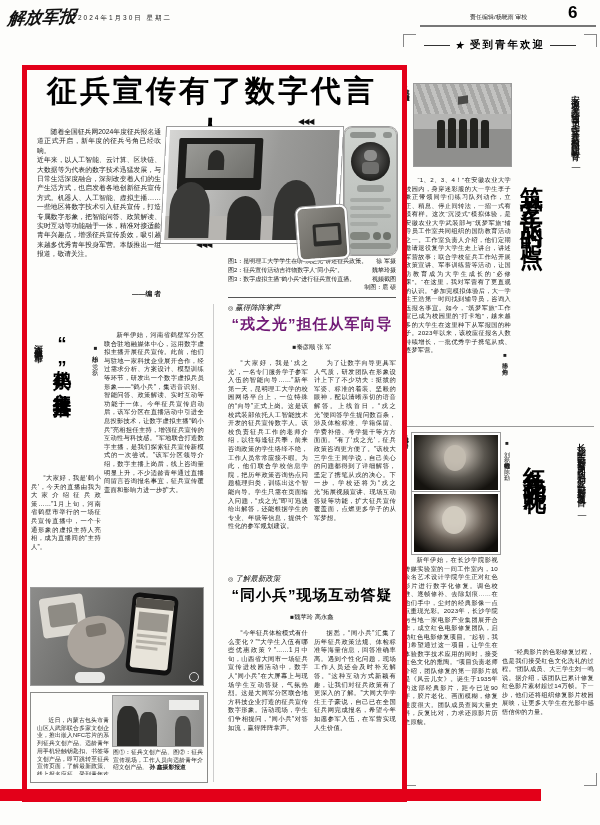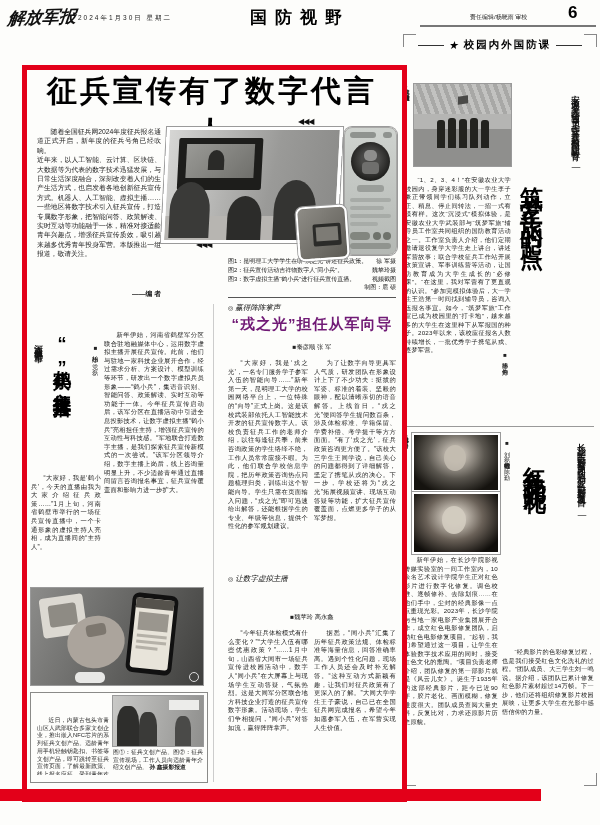--- a/index.html
+++ b/index.html
@@ -19,21 +19,20 @@
   .fig{background:#23231f;border-radius:3px 3px 0 0;}
 </style>
 </head>
 <body>
 
 <div id="paper">
 
   <div class="abs" style="left:8px;top:6px;font-family:'Liberation Serif',serif;font-style:italic;font-weight:bold;
               font-size:17px;transform:skewX(-8deg) rotate(-2deg);color:#111;">解放军报</div>
   <div class="abs" style="left:78px;top:14px;font-size:6.5px;letter-spacing:2px;color:#222;">2024年1月30日 星期二</div>
-  <div class="abs" style="left:0;top:6px;width:600px;text-align:center;font-size:17px;font-weight:900;letter-spacing:8px;color:#000;">国防视野</div>
   <div class="abs" style="left:470px;top:13px;font-size:6px;color:#222;">责任编辑/杨晓雨 审校</div>
   <div class="abs" style="left:568px;top:3px;font-size:17px;font-weight:bold;color:#000;">6</div>
   <div class="abs hr" style="left:420px;top:25px;width:176px;height:2px;background:#777;"></div>
 
   <div class="abs" style="left:22px;top:65px;width:375px;height:727px;border:5px solid #e30019;z-index:50;pointer-events:none;"></div>
   <div class="abs" style="left:0;top:789px;width:541px;height:12px;background:#e30019;z-index:49;"></div>
 
   <div class="abs" style="left:33px;top:71px;width:358px;text-align:center;font-size:30px;font-weight:900;letter-spacing:3px;color:#000;">征兵宣传有了数字代言人</div>
 
   <div class="abs just" style="left:37px;top:127px;width:124px;height:160px;font-size:6.8px;line-height:9.4px;white-space:pre-line;color:#222;text-indent:2em;">随着全国征兵网2024年度征兵报名通道正式开启，新年度的征兵号角已经吹响。
@@ -147,35 +146,36 @@
     <span style="font-style:normal;font-size:6px;">◎</span>
     <span>赢得阵阵掌声</span>
   </div>
   <div class="abs" style="left:228px;top:315px;width:168px;text-align:center;font-size:15px;font-weight:900;letter-spacing:1px;color:#701a75;">“戎之光”担任从军向导</div>
   <div class="abs" style="left:228px;top:343px;width:168px;text-align:center;font-size:6.3px;color:#222;">■秦彦顺 张 军</div>
   <div class="abs just body-txt indent" style="left:228px;top:359px;width:80px;height:203px;">“大家好，我是‘戎之光’，一名专门服务学子参军入伍的智能向导……”新年第一天，昆明理工大学的校园网络平台上，一位特殊的“向导”正式上岗。这是该校武装部依托人工智能技术开发的征兵宣传数字人。该校负责征兵工作的老师介绍，以往每逢征兵季，前来咨询政策的学生络绎不绝，工作人员常常应接不暇。为此，他们联合学校信息学院，把历年政策咨询热点问题梳理归类，训练出这个智能向导。学生只需在页面输入问题，“戎之光”即可迅速给出解答，还能根据学生的专业、年级等信息，提供个性化的参军规划建议。</div>
   <div class="abs just body-txt indent" style="left:314px;top:359px;width:82px;height:203px;">为了让数字向导更具军人气质，研发团队在形象设计上下了不少功夫：挺拔的军姿、标准的着装、坚毅的眼神，配以清晰亲切的语音解答。上线首日，“戎之光”便回答学生提问数百条，涉及体检标准、学籍保留、学费补偿、考学提干等方方面面。“有了‘戎之光’，征兵政策咨询更方便了。”该校大三学生王同学说，自己关心的问题都得到了详细解答，坚定了携笔从戎的决心。下一步，学校还将为“戎之光”拓展视频宣讲、现场互动答疑等功能，扩大征兵宣传覆盖面，点燃更多学子的从军梦想。</div>
 
   <div class="abs" style="left:228px;top:574px;font-size:7.5px;font-style:italic;font-family:'Liberation Serif',serif;color:#111;">
     <span style="font-style:normal;font-size:6px;">◎</span>
-    <span>让数字虚拟主播</span>
-  </div>
+    <span>了解最新政策</span>
+  </div>
+  <div class="abs" style="left:228px;top:586px;width:168px;text-align:center;font-size:15px;font-weight:900;letter-spacing:1px;color:#000;">“同小兵”现场互动答疑</div>
   <div class="abs" style="left:228px;top:613px;width:168px;text-align:center;font-size:6.3px;color:#222;">■魏苹玲 高永鑫</div>
   <div class="abs just body-txt indent" style="left:228px;top:629px;width:80px;height:154px;">“今年征兵体检模式有什么变化？”“大学生入伍有哪些优惠政策？”……1月中旬，山西省大同市一场征兵宣传进校园活动中，数字人“同小兵”在大屏幕上与现场学生互动答疑，气氛热烈。这是大同军分区联合地方科技企业打造的征兵宣传数字形象。活动现场，学生们争相提问，“同小兵”对答如流，赢得阵阵掌声。</div>
   <div class="abs just body-txt indent" style="left:314px;top:629px;width:82px;height:154px;">据悉，“同小兵”汇集了历年征兵政策法规、体检标准等海量信息，回答准确率高。遇到个性化问题，现场工作人员还会及时补充解答。“这种互动方式新颖有趣，让我们对征兵政策有了更深入的了解。”大同大学学生王子豪说，自己已在全国征兵网完成报名，希望今年如愿参军入伍，在军营实现人生价值。</div>
 
   <div class="corner" style="left:403px;top:34px;border-left-width:1px;border-top-width:1px;"></div>
   <div class="corner" style="left:584px;top:34px;border-right-width:1px;border-top-width:1px;"></div>
   <div class="corner" style="left:403px;top:773px;border-left-width:1px;border-bottom-width:1px;"></div>
   <div class="corner" style="left:584px;top:773px;border-right-width:1px;border-bottom-width:1px;"></div>
 
   <div class="abs" style="left:404px;top:38px;width:192px;display:flex;align-items:center;justify-content:center;gap:5px;">
     <span style="display:inline-block;width:26px;height:1px;background:#333;"></span>
     <span style="font-size:11px;color:#000;transform:skewX(-10deg);">★</span>
-    <span style="font-size:10.5px;font-weight:900;letter-spacing:2px;color:#000;">校园内外国防课</span>
+    <span style="font-size:10.5px;font-weight:900;letter-spacing:2px;color:#000;">受到青年欢迎</span>
     <span style="display:inline-block;width:26px;height:1px;background:#333;"></span>
   </div>
 
   <div class="abs vtext" style="left:404px;top:85px;height:84px;font-size:5.3px;line-height:6.5px;color:#222;">升旗仪式，是该校新生的第一堂国防教育课。</div>
   <div class="abs photo" style="left:414px;top:84px;width:97px;height:82px;overflow:hidden;
               background:linear-gradient(#e6e6e4 0 28%,#b5b5b3 28% 55%,#8f8f8d 55% 100%);">
     <div class="abs" style="left:0;top:0;width:100%;height:30px;background:repeating-linear-gradient(70deg,#c2c2c0 0 4px,#a8a8a6 4px 8px);"></div>
     <div class="abs figrow" style="left:14px;top:34px;width:70px;height:30px;">
       <div class="fig" style="width:8px;height:28px;"></div>
       <div class="fig" style="width:8px;height:30px;"></div>

